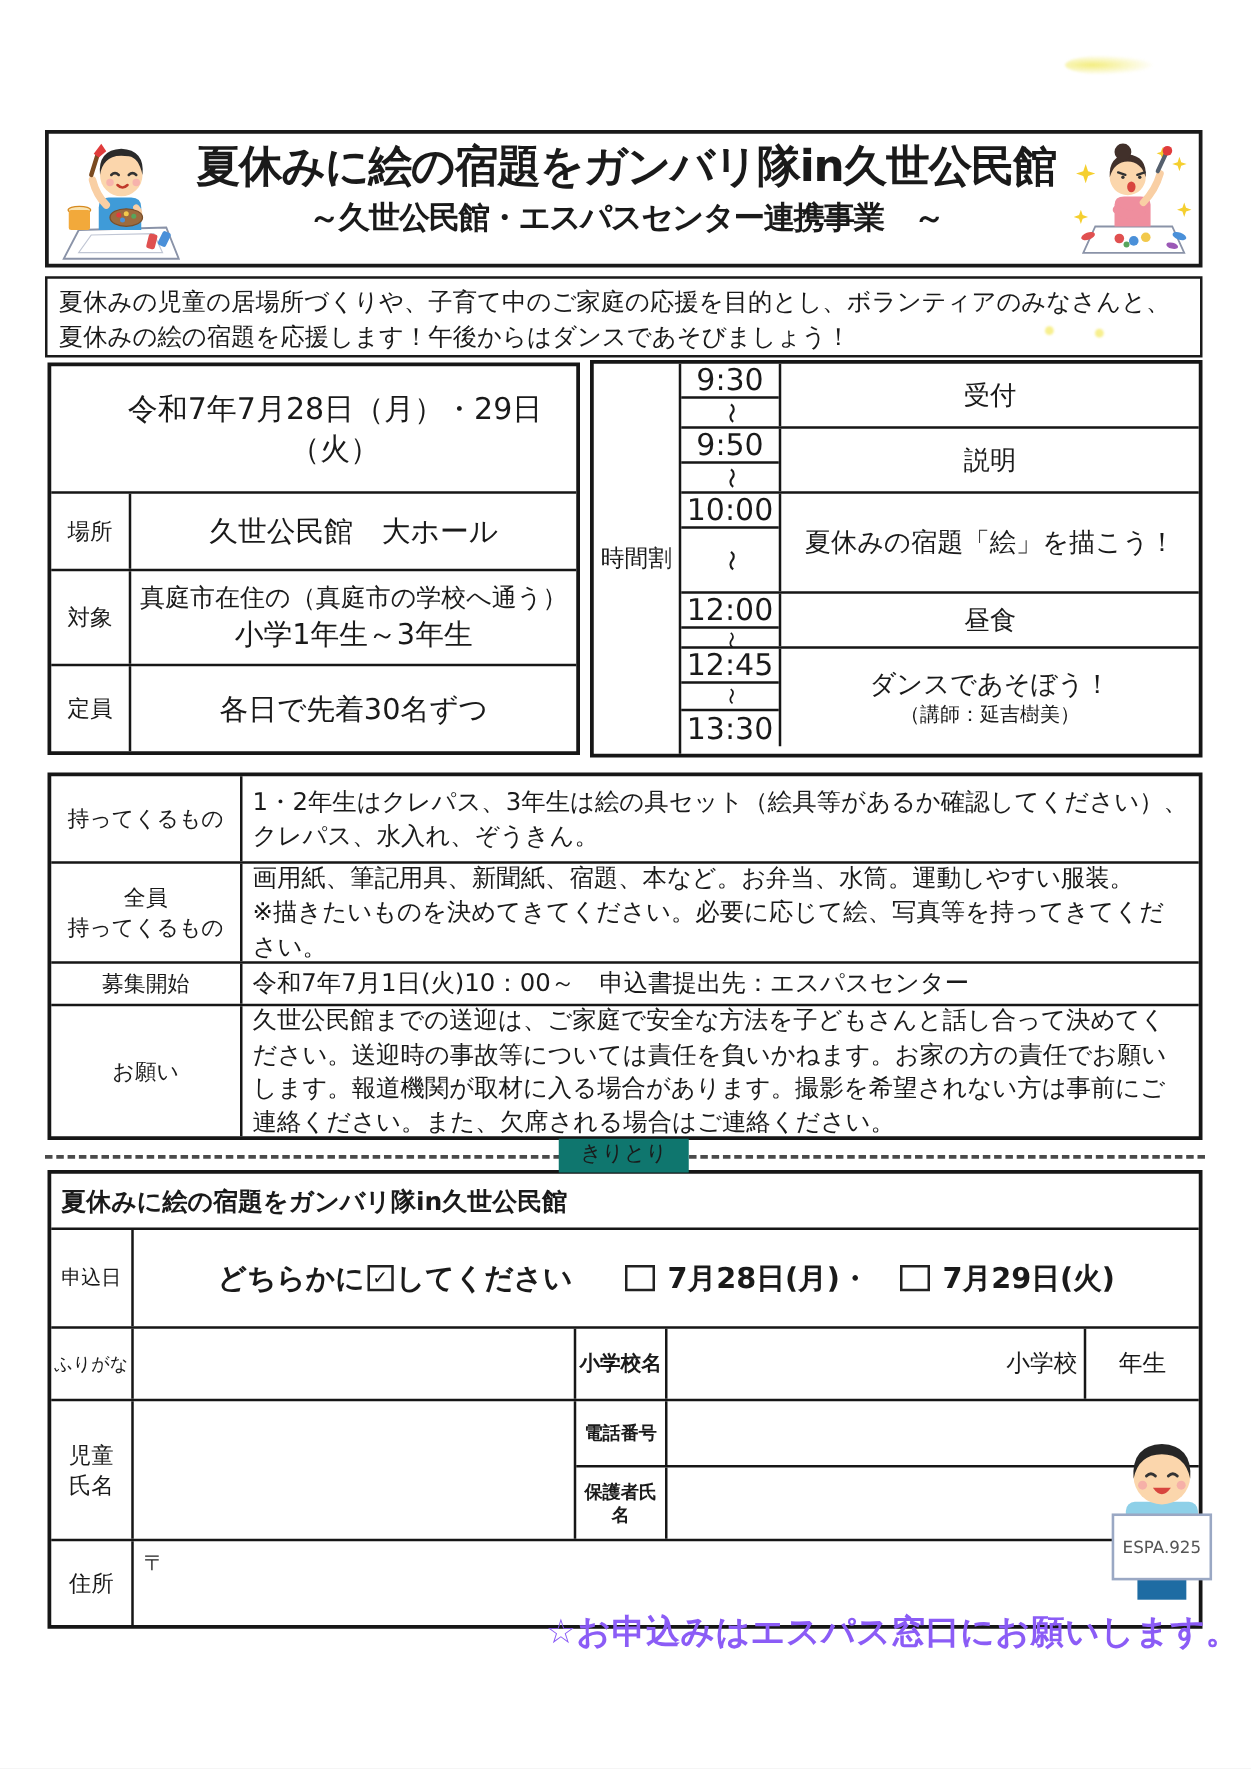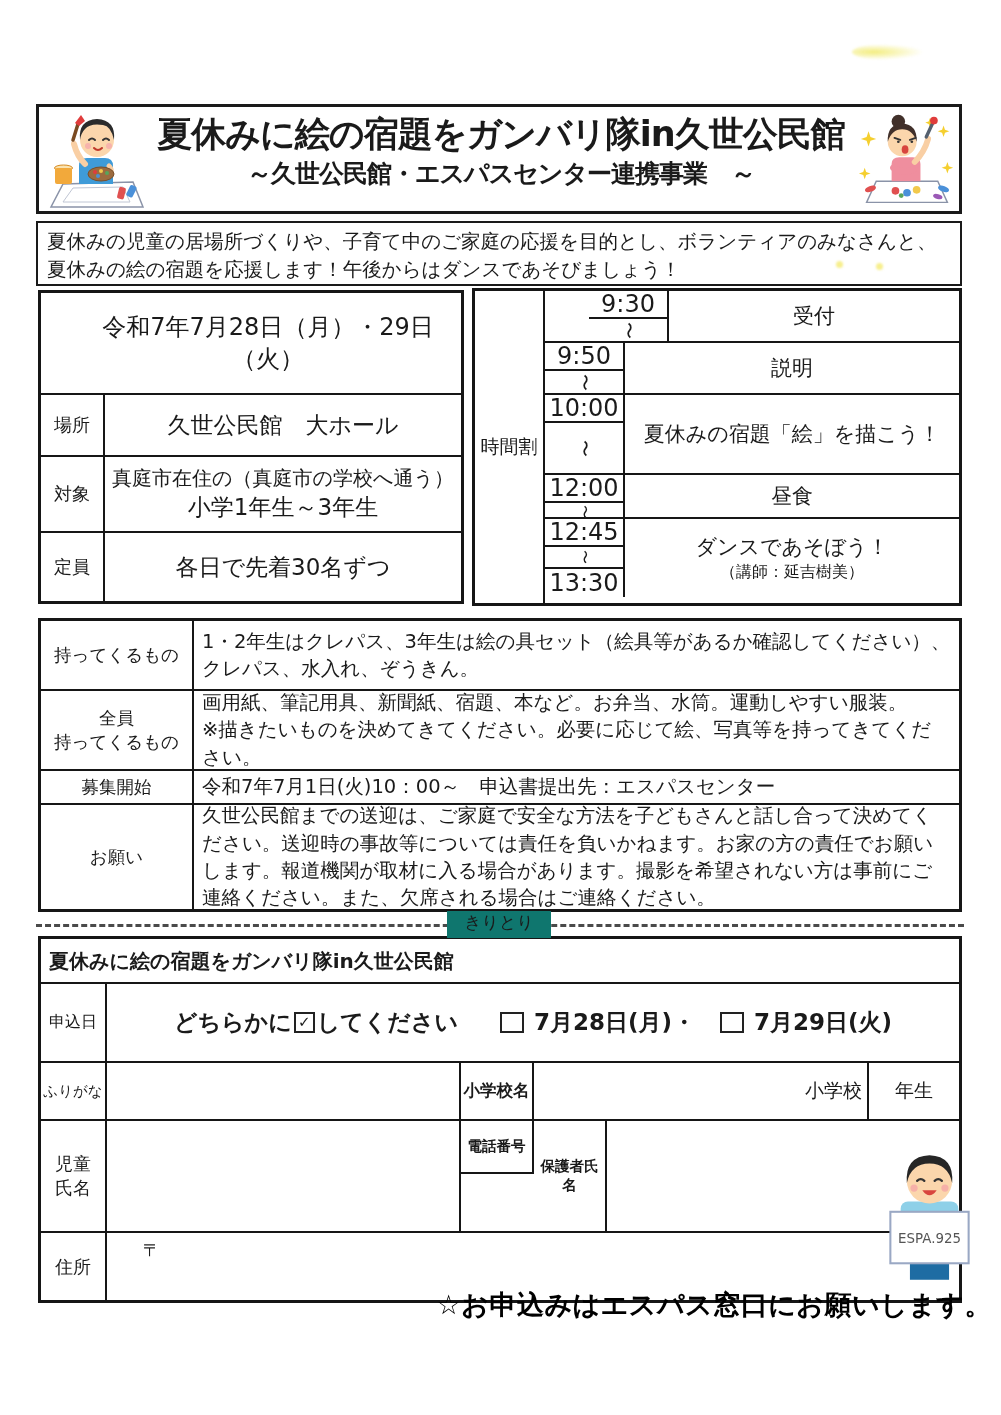--- a/index.html
+++ b/index.html
@@ -79,32 +79,32 @@
   .gap24 { display:inline-block; width:24px; }
   .row-furigana { height:58px; }
   .row-furigana .f-lbl { font-size:14.5px; }
   .blank-name { width:354px; border-right:2px solid #161616; flex-shrink:0; }
   .r-lbl { width:73px; border-right:2px solid #161616; display:flex; align-items:center; justify-content:center;
     font-size:16.5px; font-weight:700; text-align:center; white-space:pre-line; flex-shrink:0; }
   .school-val { flex:1; display:flex; align-items:center; justify-content:flex-end; font-size:19px; padding-right:5px; border-right:2px solid #161616; }
   .grade-cell { width:90px; display:flex; align-items:center; justify-content:center; font-size:19px; flex-shrink:0; }
   .row-mid { height:112px; }
   .row-mid .f-lbl { font-size:18px; }
-  .right-stack { flex:1; display:flex; flex-direction:row; }
+  .right-stack { flex:1; display:flex; flex-direction:column; }
   .phone-row { height:53px; border-bottom:2px solid #161616; display:flex; }
   .phone-row .r-lbl, .guard-row .r-lbl { font-size:14.5px; }
   .guard-row { flex:1; display:flex; }
   .fill { flex:1; }
-  .row-addr { height:67px;gap:28px; }
+  .row-addr { height:67px; }
   .row-addr .f-lbl { font-size:18px; }
   .addr-val { flex:1; font-size:17px; padding:6px 0 0 8px; }
 
   
   .footer-note { position:absolute; left:0; top:1287px; width:992px; text-align:right; font-size:27px;
-    color:#000000; font-weight:600; letter-spacing:0.5px; }
+    color:#8b5cf6; font-weight:600; letter-spacing:0.5px; }
 
   
   .mascot { position:absolute; left:883px; top:1150px; width:93px; height:138px; z-index:5; }
 </style>
 </head>
 <body>
 
 <div class="page">
 
   <div class="smudge"></div>
@@ -194,21 +194,21 @@
     </div>
     <div class="d-row" style="height:70px;">
       <div class="d-lbl">定員</div>
       <div class="d-val">各日で先着30名ずつ</div>
     </div>
   </div>
 
   <div class="schedule">
     <div class="s-lbl">時間割</div>
     <div class="s-main">
-      <div class="s-row" style="height:50px;padding-left:44px;">
+      <div class="s-row" style="height:50px;">
         <div class="s-time">
           <div class="t-start">9:30</div>
           <div class="t-tilde">
               <span>〜</span>
             </div>
         </div>
         <div class="s-act">受付</div>
       </div>
       <div class="s-row" style="height:52px;">
         <div class="s-time">

